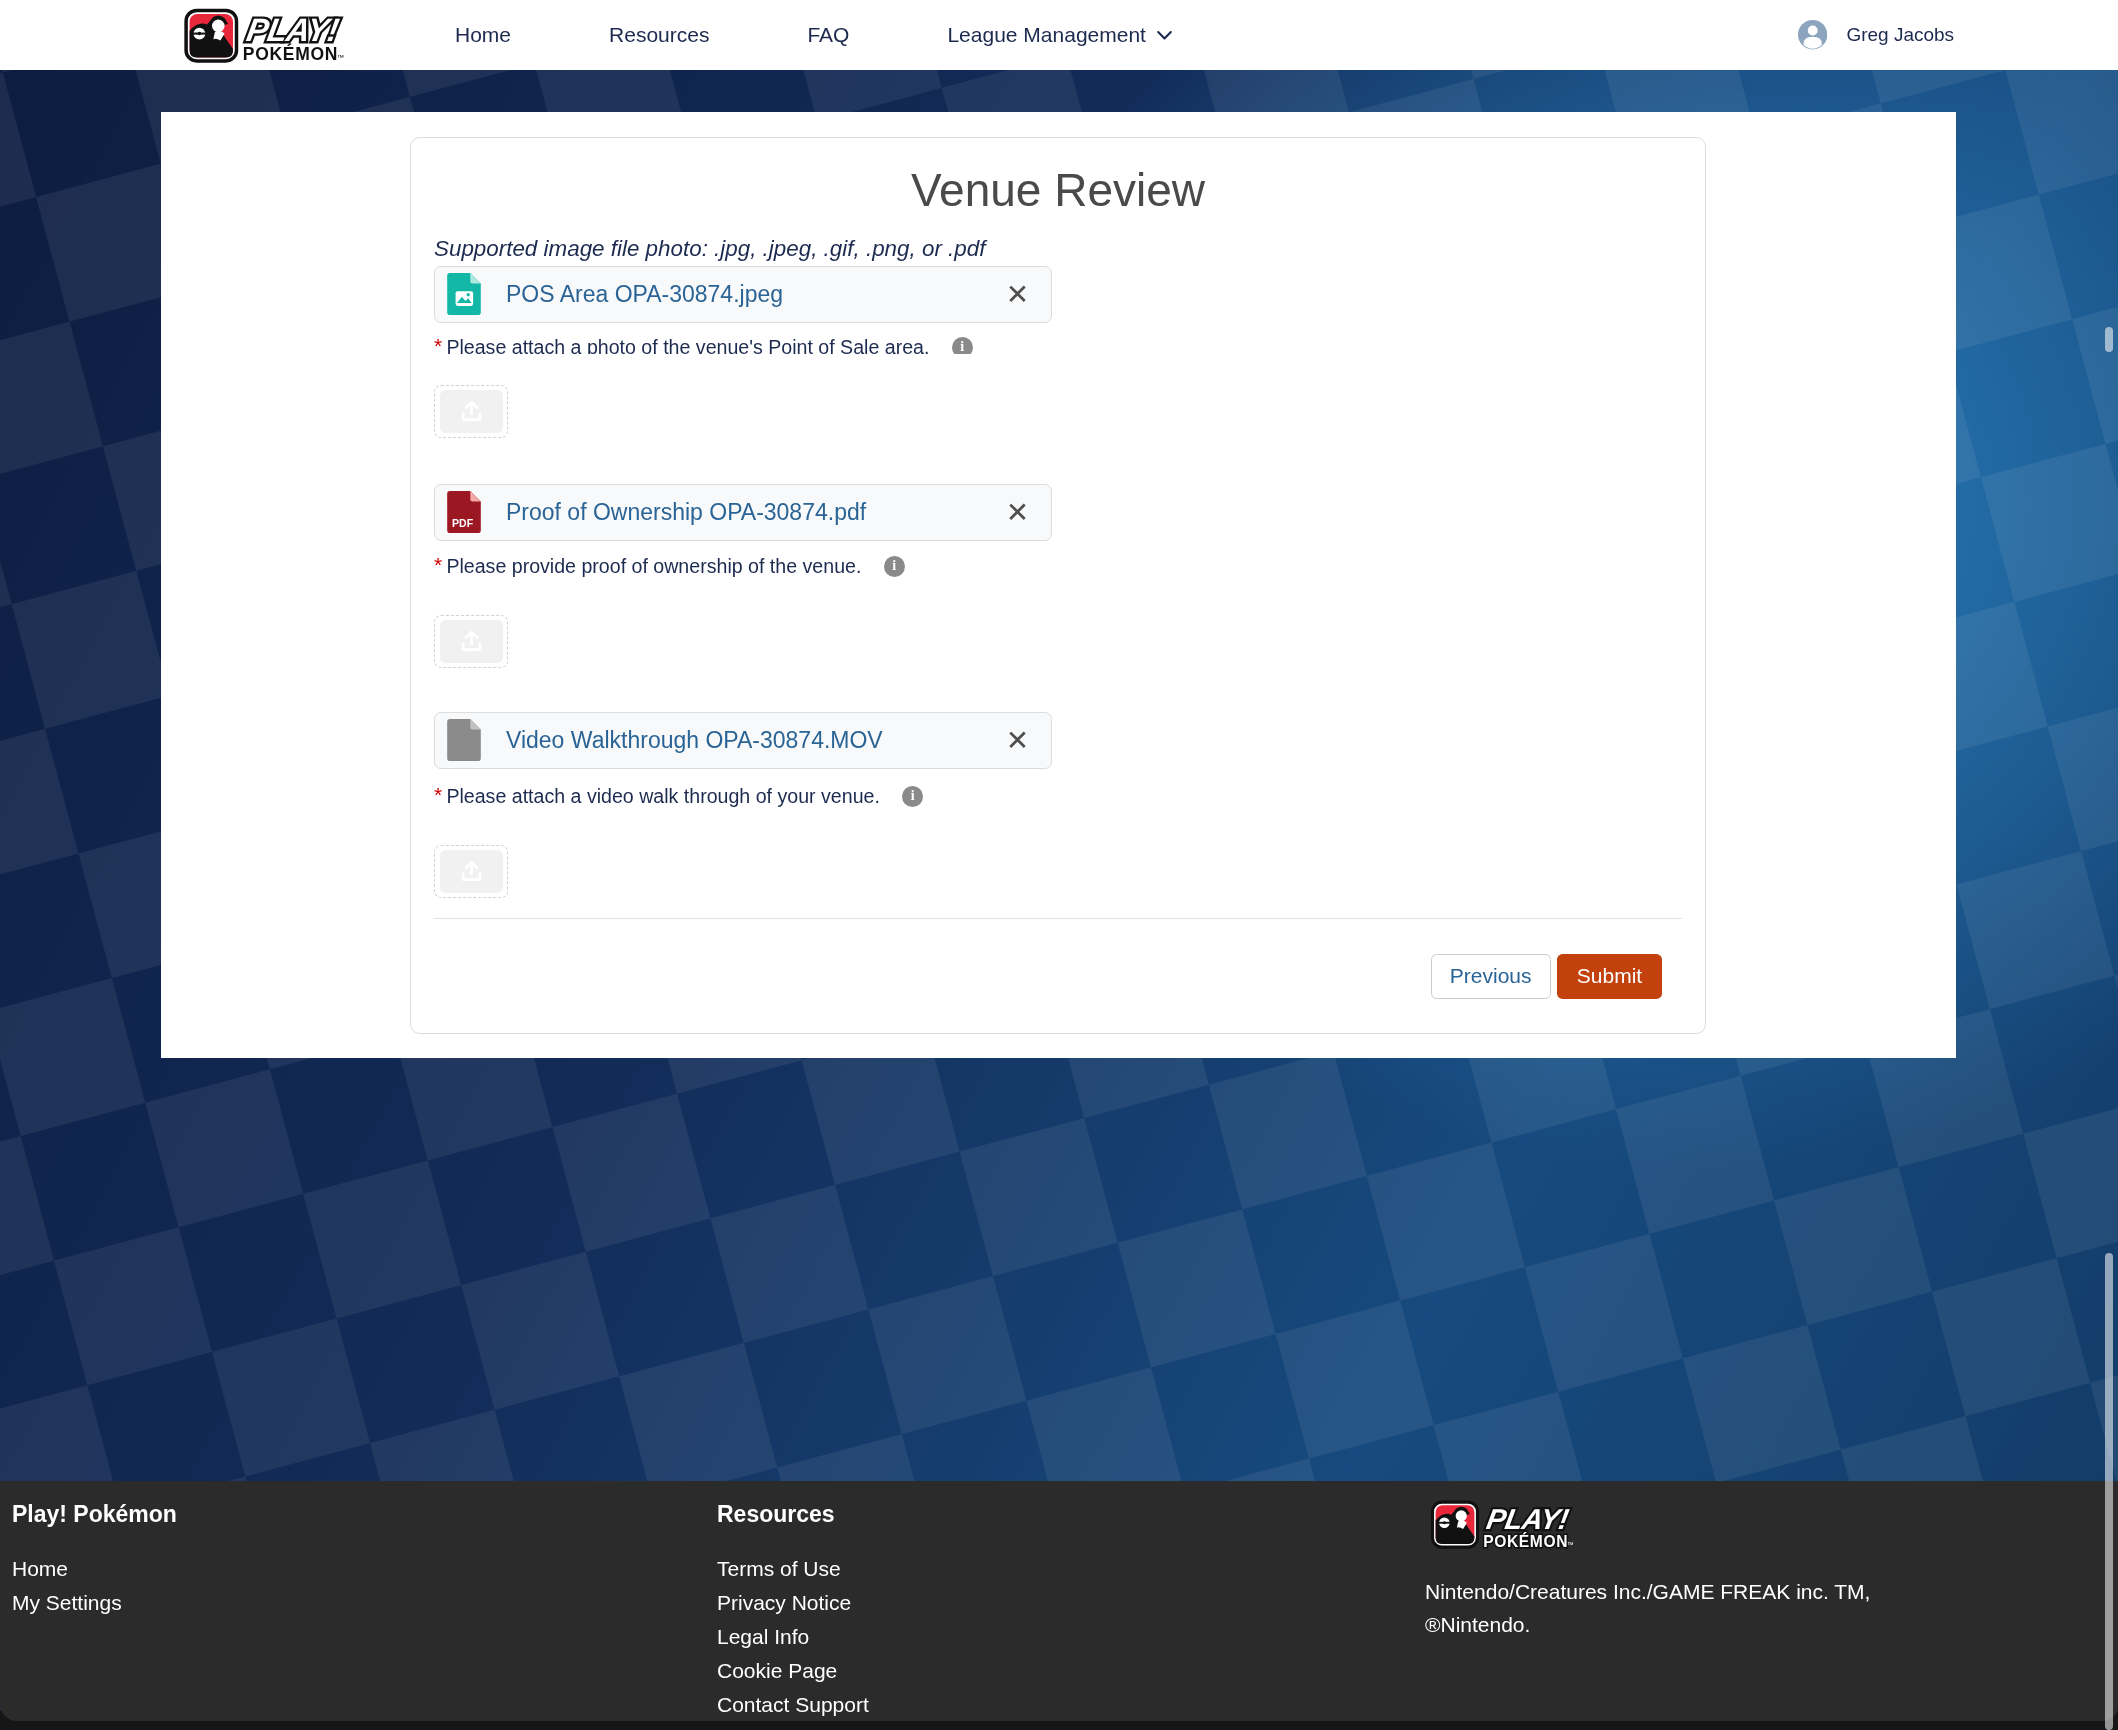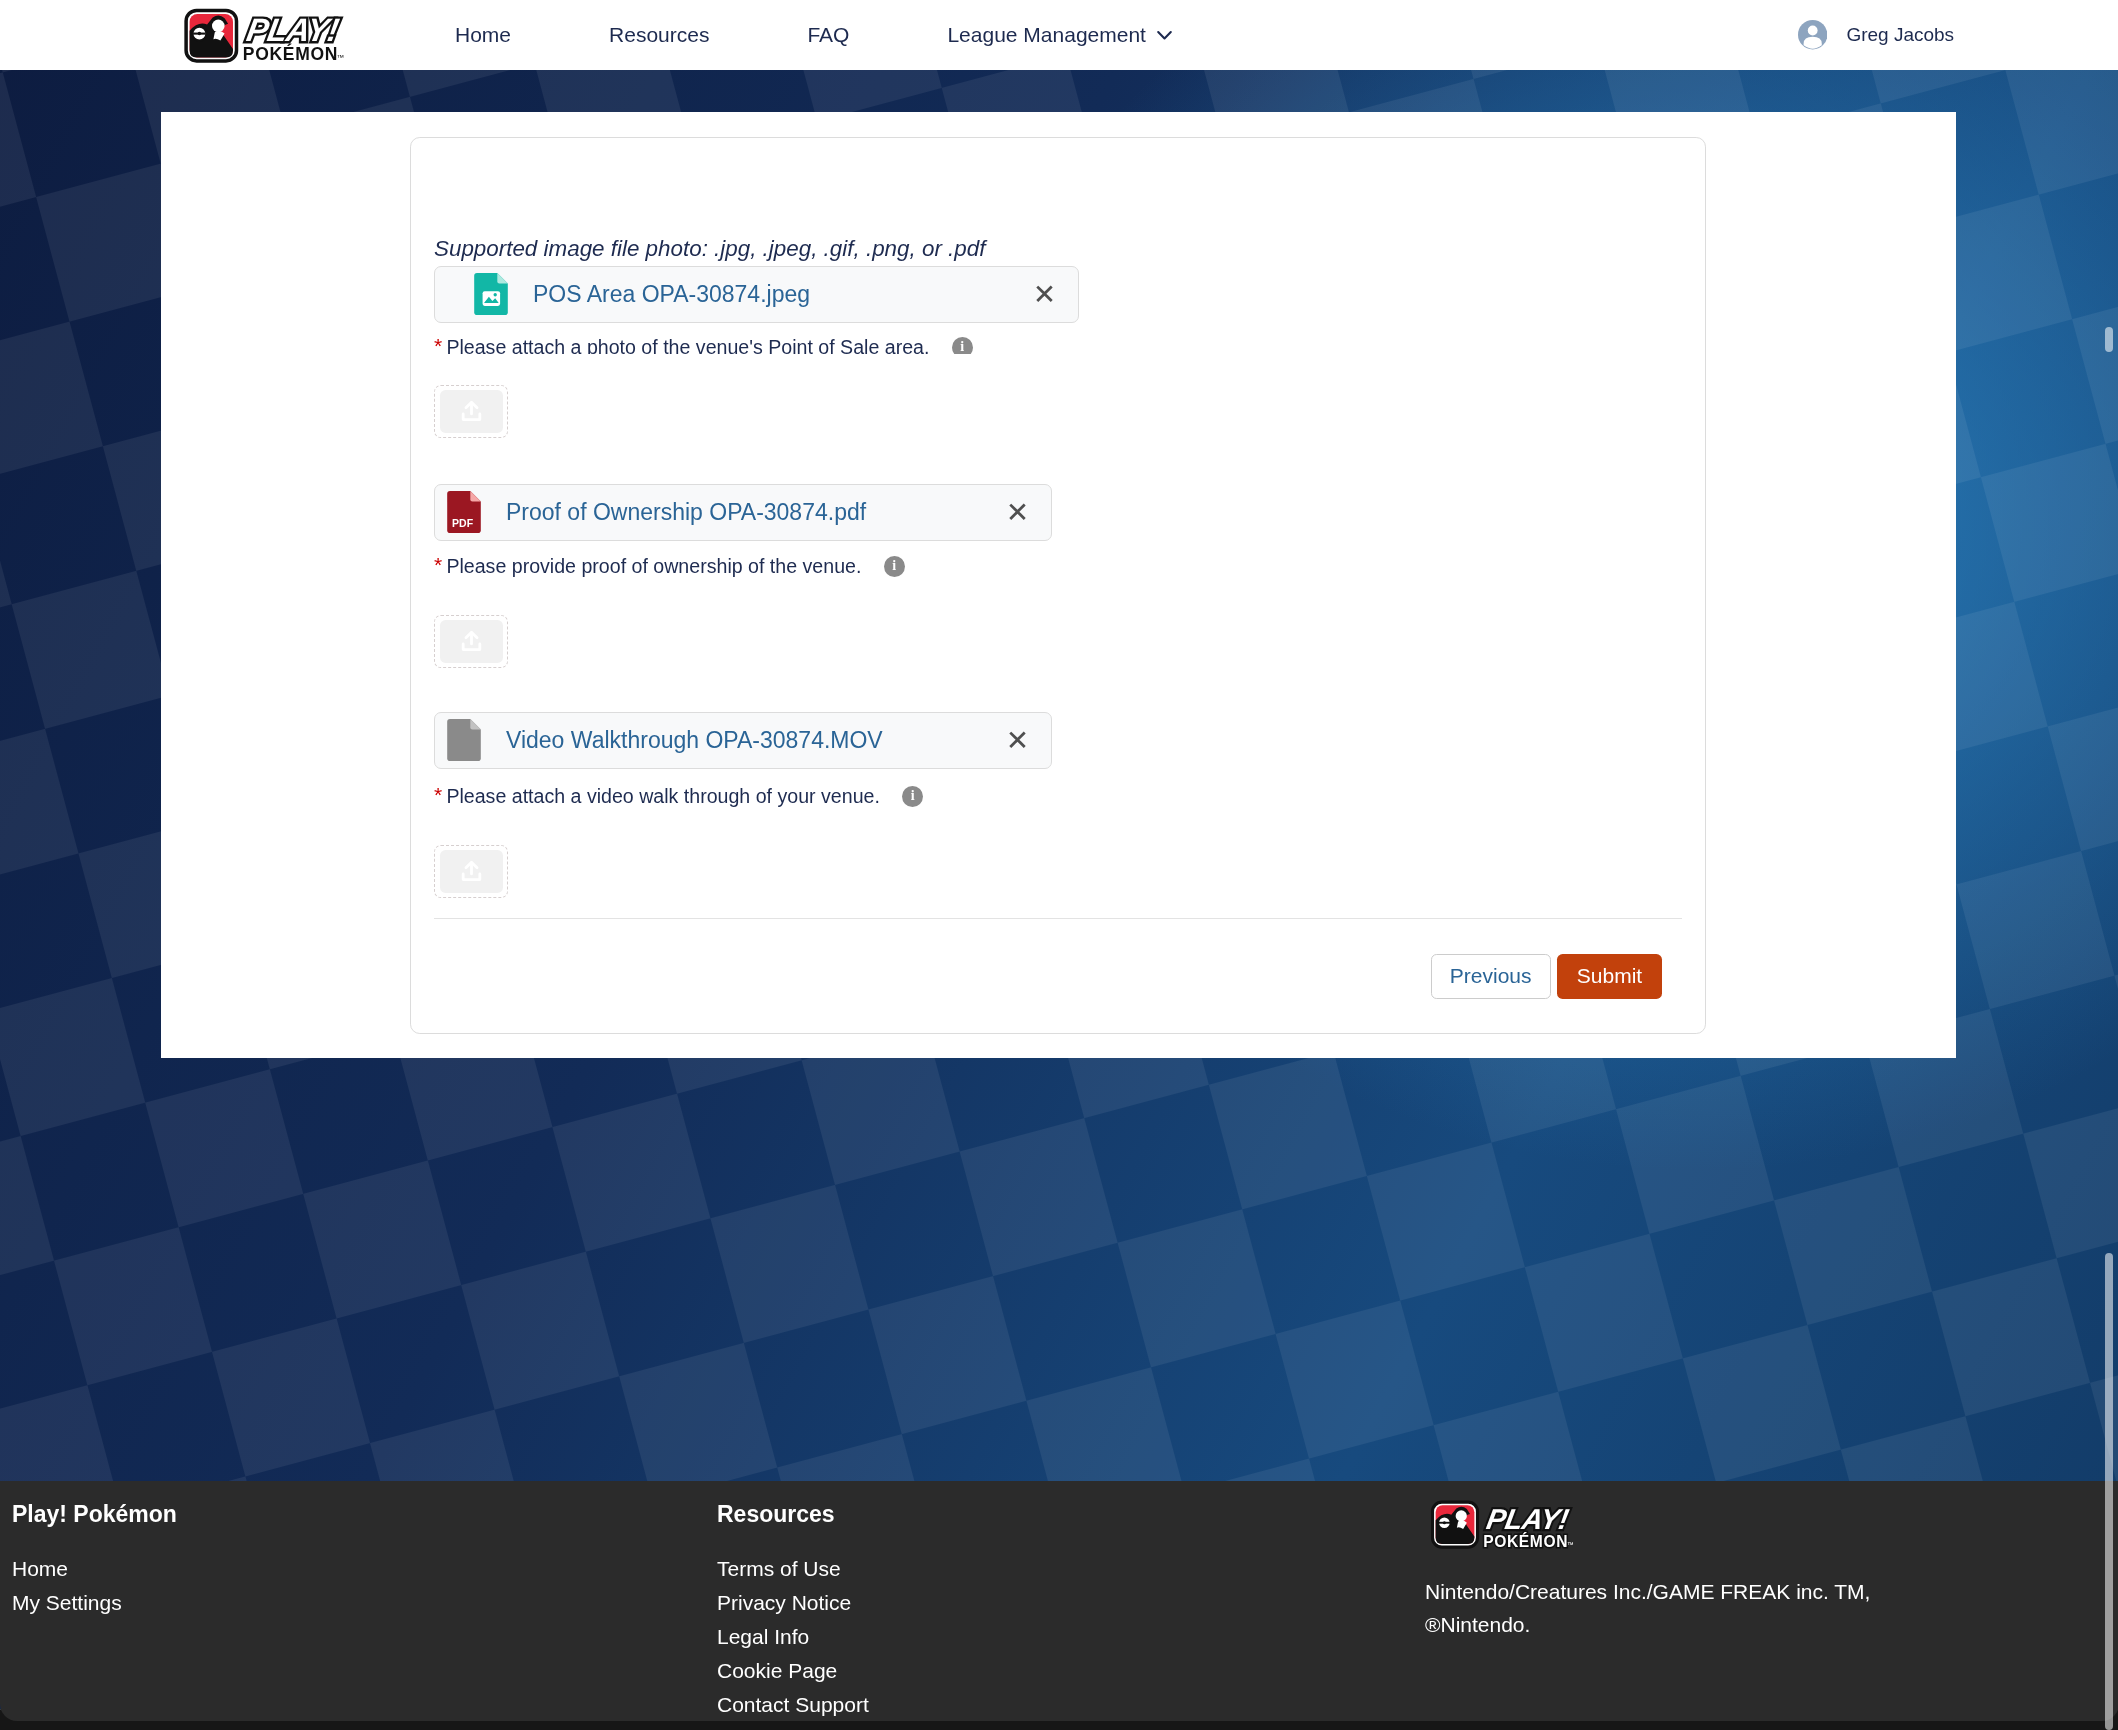--- a/index.html
+++ b/index.html
@@ -30,21 +30,21 @@
   
   .panel{position:absolute;left:161px;top:112px;width:1795px;height:946px;background:#ffffff;z-index:10;}
   .card{position:absolute;left:249px;top:24.5px;width:1294px;height:895px;background:#ffffff;
     border:1.4px solid #dcdcdc;border-radius:9.8px;}
   .page-title{position:absolute;left:0;top:25px;width:100%;text-align:center;
     font-size:46px;line-height:55px;color:#4a4a4a;font-weight:400;}
   .file-note{position:absolute;left:23px;top:98px;font-size:22.4px;font-style:italic;color:#1e2b50;z-index:1;white-space:nowrap;}
   
   .file-row{position:absolute;left:23px;width:616px;height:55px;background:#f8f9fa;
     border:1.4px solid #dcdcdc;border-radius:7px;display:flex;align-items:center;z-index:2;}
-  .row-1{top:128px;padding-left:27px;} .row-2{top:346px;} .row-3{top:574px;}
+  .row-1{top:128px;} .row-2{top:346px;} .row-3{top:574px;}
   .file-icon{width:34px;height:42px;margin-left:12px;flex:0 0 auto;}
   .file-name{margin-left:25px;font-size:23px;color:#2a6496;cursor:pointer;}
   .file-close{position:absolute;right:14px;top:0;height:100%;width:39px;display:flex;align-items:center;justify-content:center;
     font-size:28px;font-weight:200;color:#4f4f4f;cursor:pointer;}
   
   .req-label{position:absolute;left:23px;display:flex;align-items:flex-start;z-index:2;}
   .label-1{top:197px;height:19.6px;overflow:hidden;}
   .label-2{top:416px;}
   .label-3{top:646px;}
   .req-star{color:#cc0000;font-size:21px;line-height:21px;margin-right:4.2px;}
@@ -126,20 +126,21 @@
         <circle cx="21" cy="15" r="7" fill="#ffffff"></circle>
         <path d="M8 34 Q8 24 21 24 Q34 24 34 34 L34 36 Q27 41 21 41 Q15 41 8 36 Z" fill="#ffffff"></path>
       </svg>
       <span class="user-name">Greg Jacobs</span>
     </div>
   </div>
 </div>
 
 <div class="panel">
   <div class="card">
+    <div class="page-title">Venue Review</div>
     <div class="file-note">Supported image file photo: .jpg, .jpeg, .gif, .png, or .pdf</div>
 
     <div class="file-row row-1">
       <svg class="file-icon" viewBox="0 0 48 60">
         <path d="M4 0 L33 0 L48 15 L48 56 Q48 60 44 60 L4 60 Q0 60 0 56 L0 4 Q0 0 4 0 Z" fill="#12b7a6"></path>
         <path d="M33 0 L48 15 L36 15 Q33 15 33 12 Z" fill="#aee9df"></path>
         <rect x="12" y="26" width="25" height="21" rx="3" fill="#ffffff"></rect>
         <path d="M14 43 L21 34 L26 40 L30 36 L35 43 Z" fill="#12b7a6"></path>
         <circle cx="30" cy="31" r="2.4" fill="#12b7a6"></circle>
       </svg>

